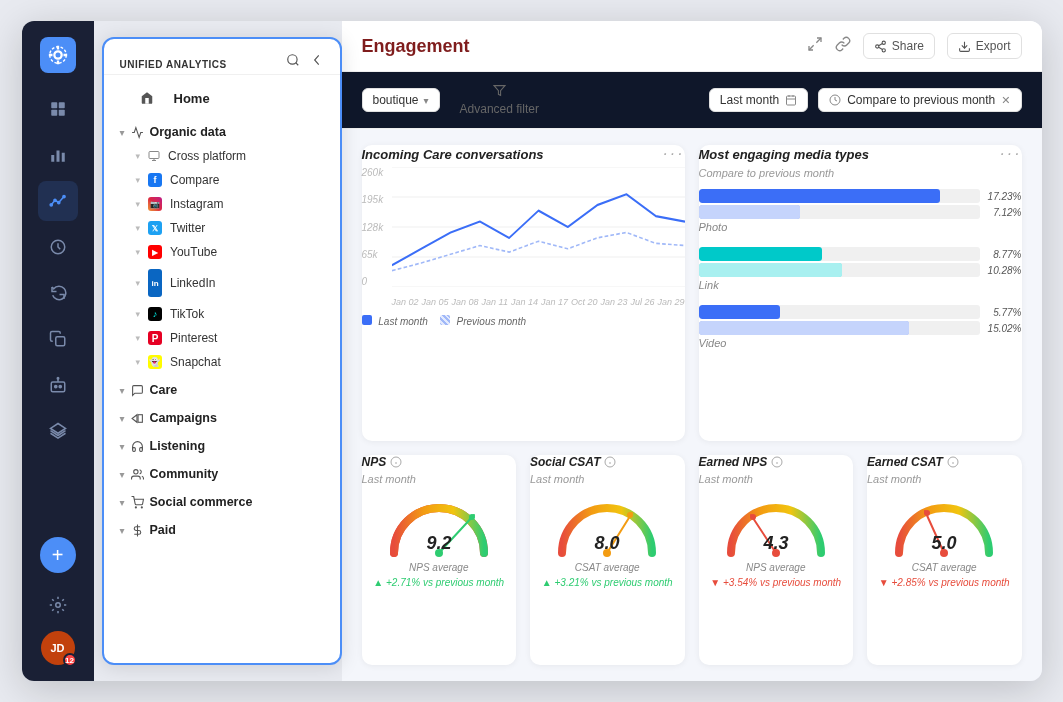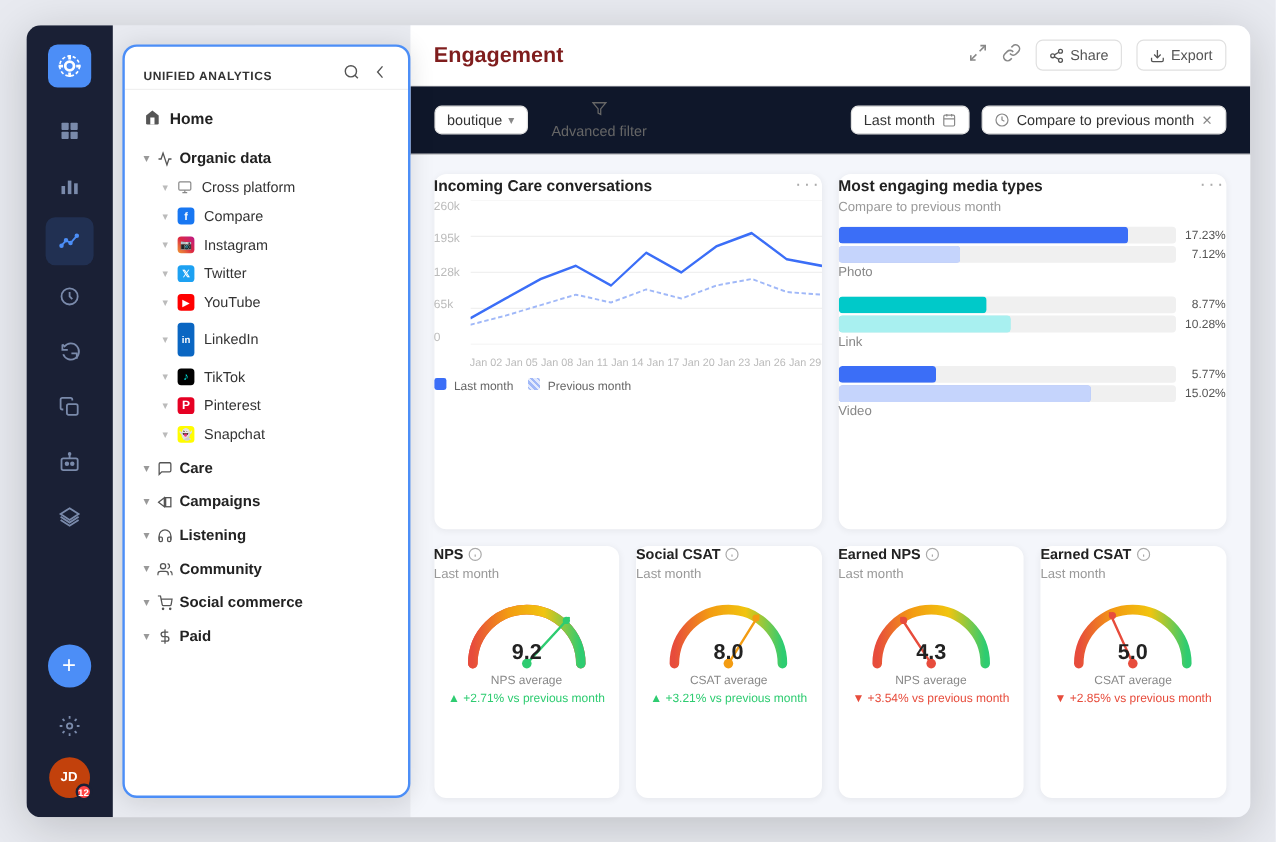--- a/index.html
+++ b/index.html
@@ -159,24 +159,25 @@
       overflow-y: auto;
       padding: 8px 0;
     }
 
     .sidebar-nav::-webkit-scrollbar { width: 4px; }
     .sidebar-nav::-webkit-scrollbar-thumb { background: #ddd; border-radius: 2px; }
 
     .nav-home {
       display: flex;
       align-items: flex-start;
-      gap: 8px;
+      gap: 20px;
       padding: 8px 16px;
       cursor: pointer;
       margin-bottom: 4px;
+      margin-left: 20px;
     }
     .nav-home-label { font-size: 13px; font-weight: 600; color: #222; }
 
     .nav-section { padding: 2px 0; }
 
     .nav-section-header {
       display: flex;
       align-items: center;
       gap: 6px;
       padding: 5px 16px;
@@ -320,20 +321,21 @@
       gap: 14px;
     }
 
     .dashboard-grid::-webkit-scrollbar { width: 5px; }
     .dashboard-grid::-webkit-scrollbar-thumb { background: #ccc; border-radius: 3px; }
 
     .card {
       background: #fff;
       border-radius: 10px;
       box-shadow: 0 1px 6px rgba(0,0,0,0.06);
+      font-style: italic;
     }
 
     .card-header {
       display: flex;
       align-items: center;
       justify-content: space-between;
       margin-bottom: 4px;
     }
 
     .card-title { font-size: 13px; font-weight: 600; color: #222; }
@@ -834,23 +836,23 @@
               <polyline points="0,95 40,88 80,80 120,72 160,78 200,68 240,75 280,65 320,60 360,70 400,72" fill="none" stroke="#a0b8f8" stroke-width="1.5" stroke-dasharray="5,3" stroke-linejoin="round"></polyline>
             </svg>
           </div>
           <div class="chart-xaxis">
             <span>Jan 02</span>
             <span>Jan 05</span>
             <span>Jan 08</span>
             <span>Jan 11</span>
             <span>Jan 14</span>
             <span>Jan 17</span>
-            <span>Jan 20</span>
+            <span>Oct 20</span>
             <span>Jan 23</span>
-            <span>Jan 26</span>
+            <span>Jul 26</span>
             <span>Jan 29</span>
           </div>
         </div>
         <div class="chart-legend">
           <span>
             <span class="legend-dot" style="background:#3b6ef7"></span>
             Last month
           </span>
           <span>
             <span class="legend-dot" style="background:#a0b8f8;background-image:repeating-linear-gradient(45deg,transparent,transparent 2px,rgba(255,255,255,0.7) 2px,rgba(255,255,255,0.7) 4px)"></span>

